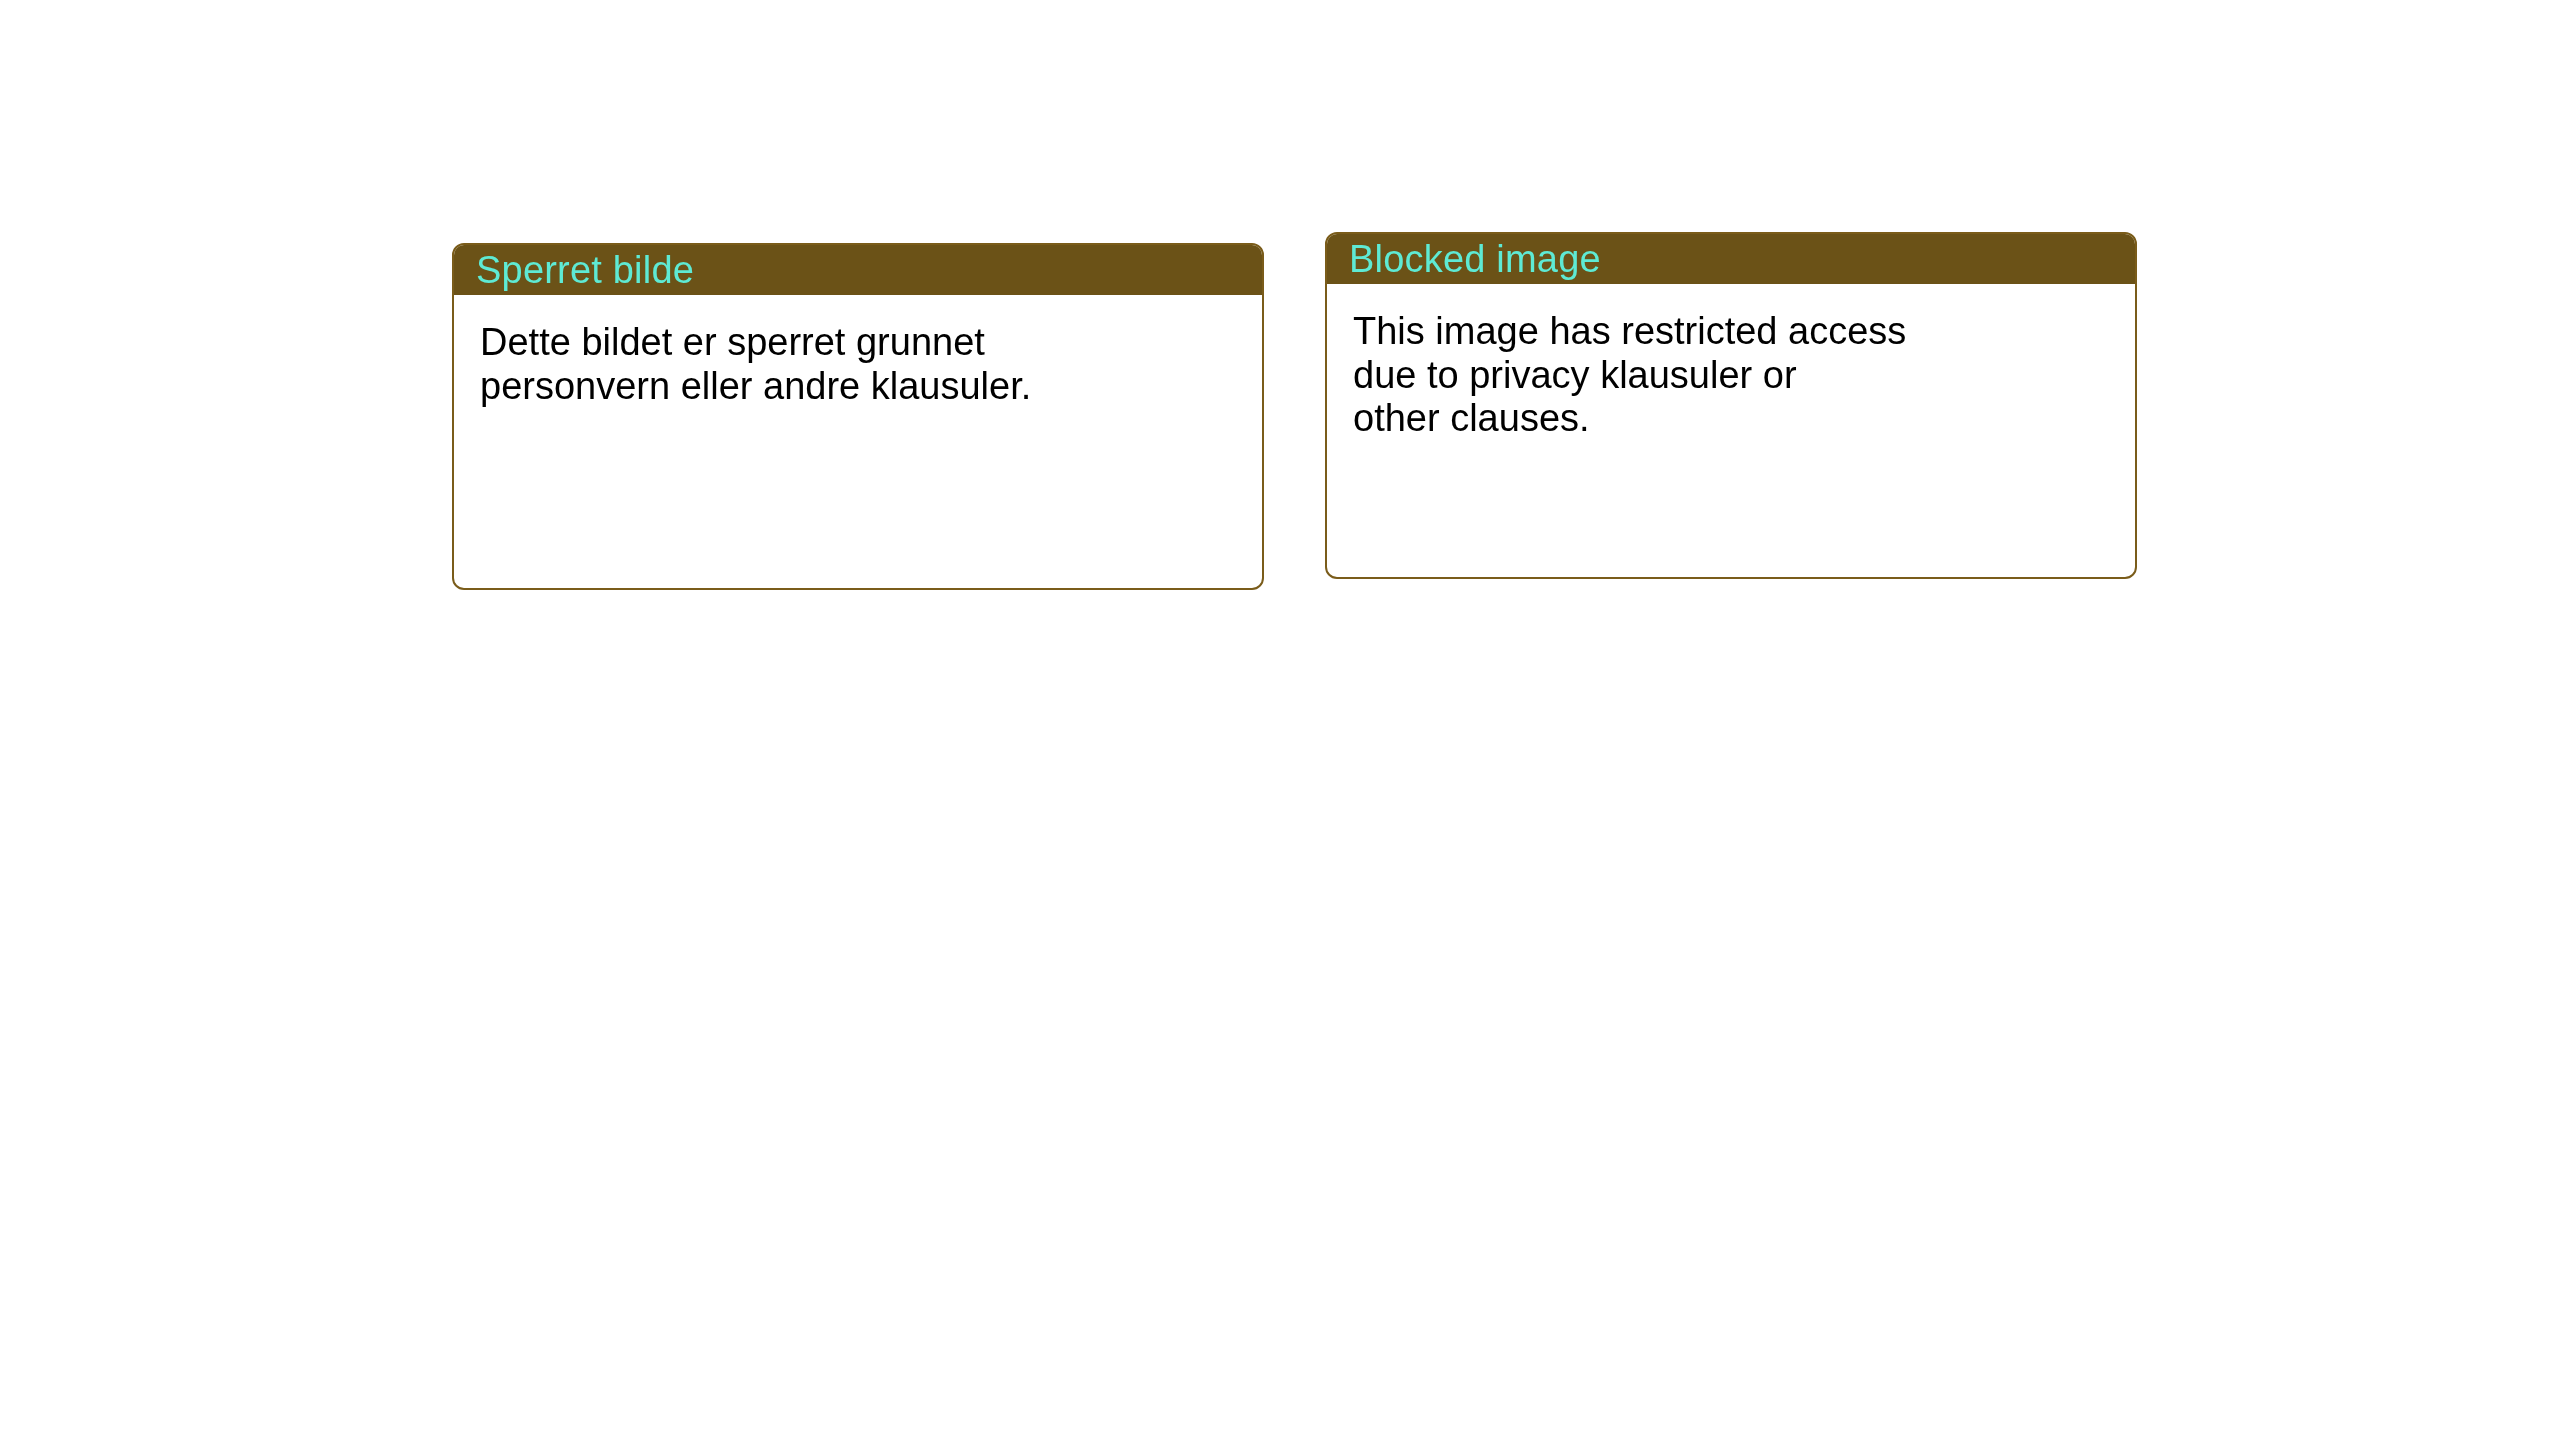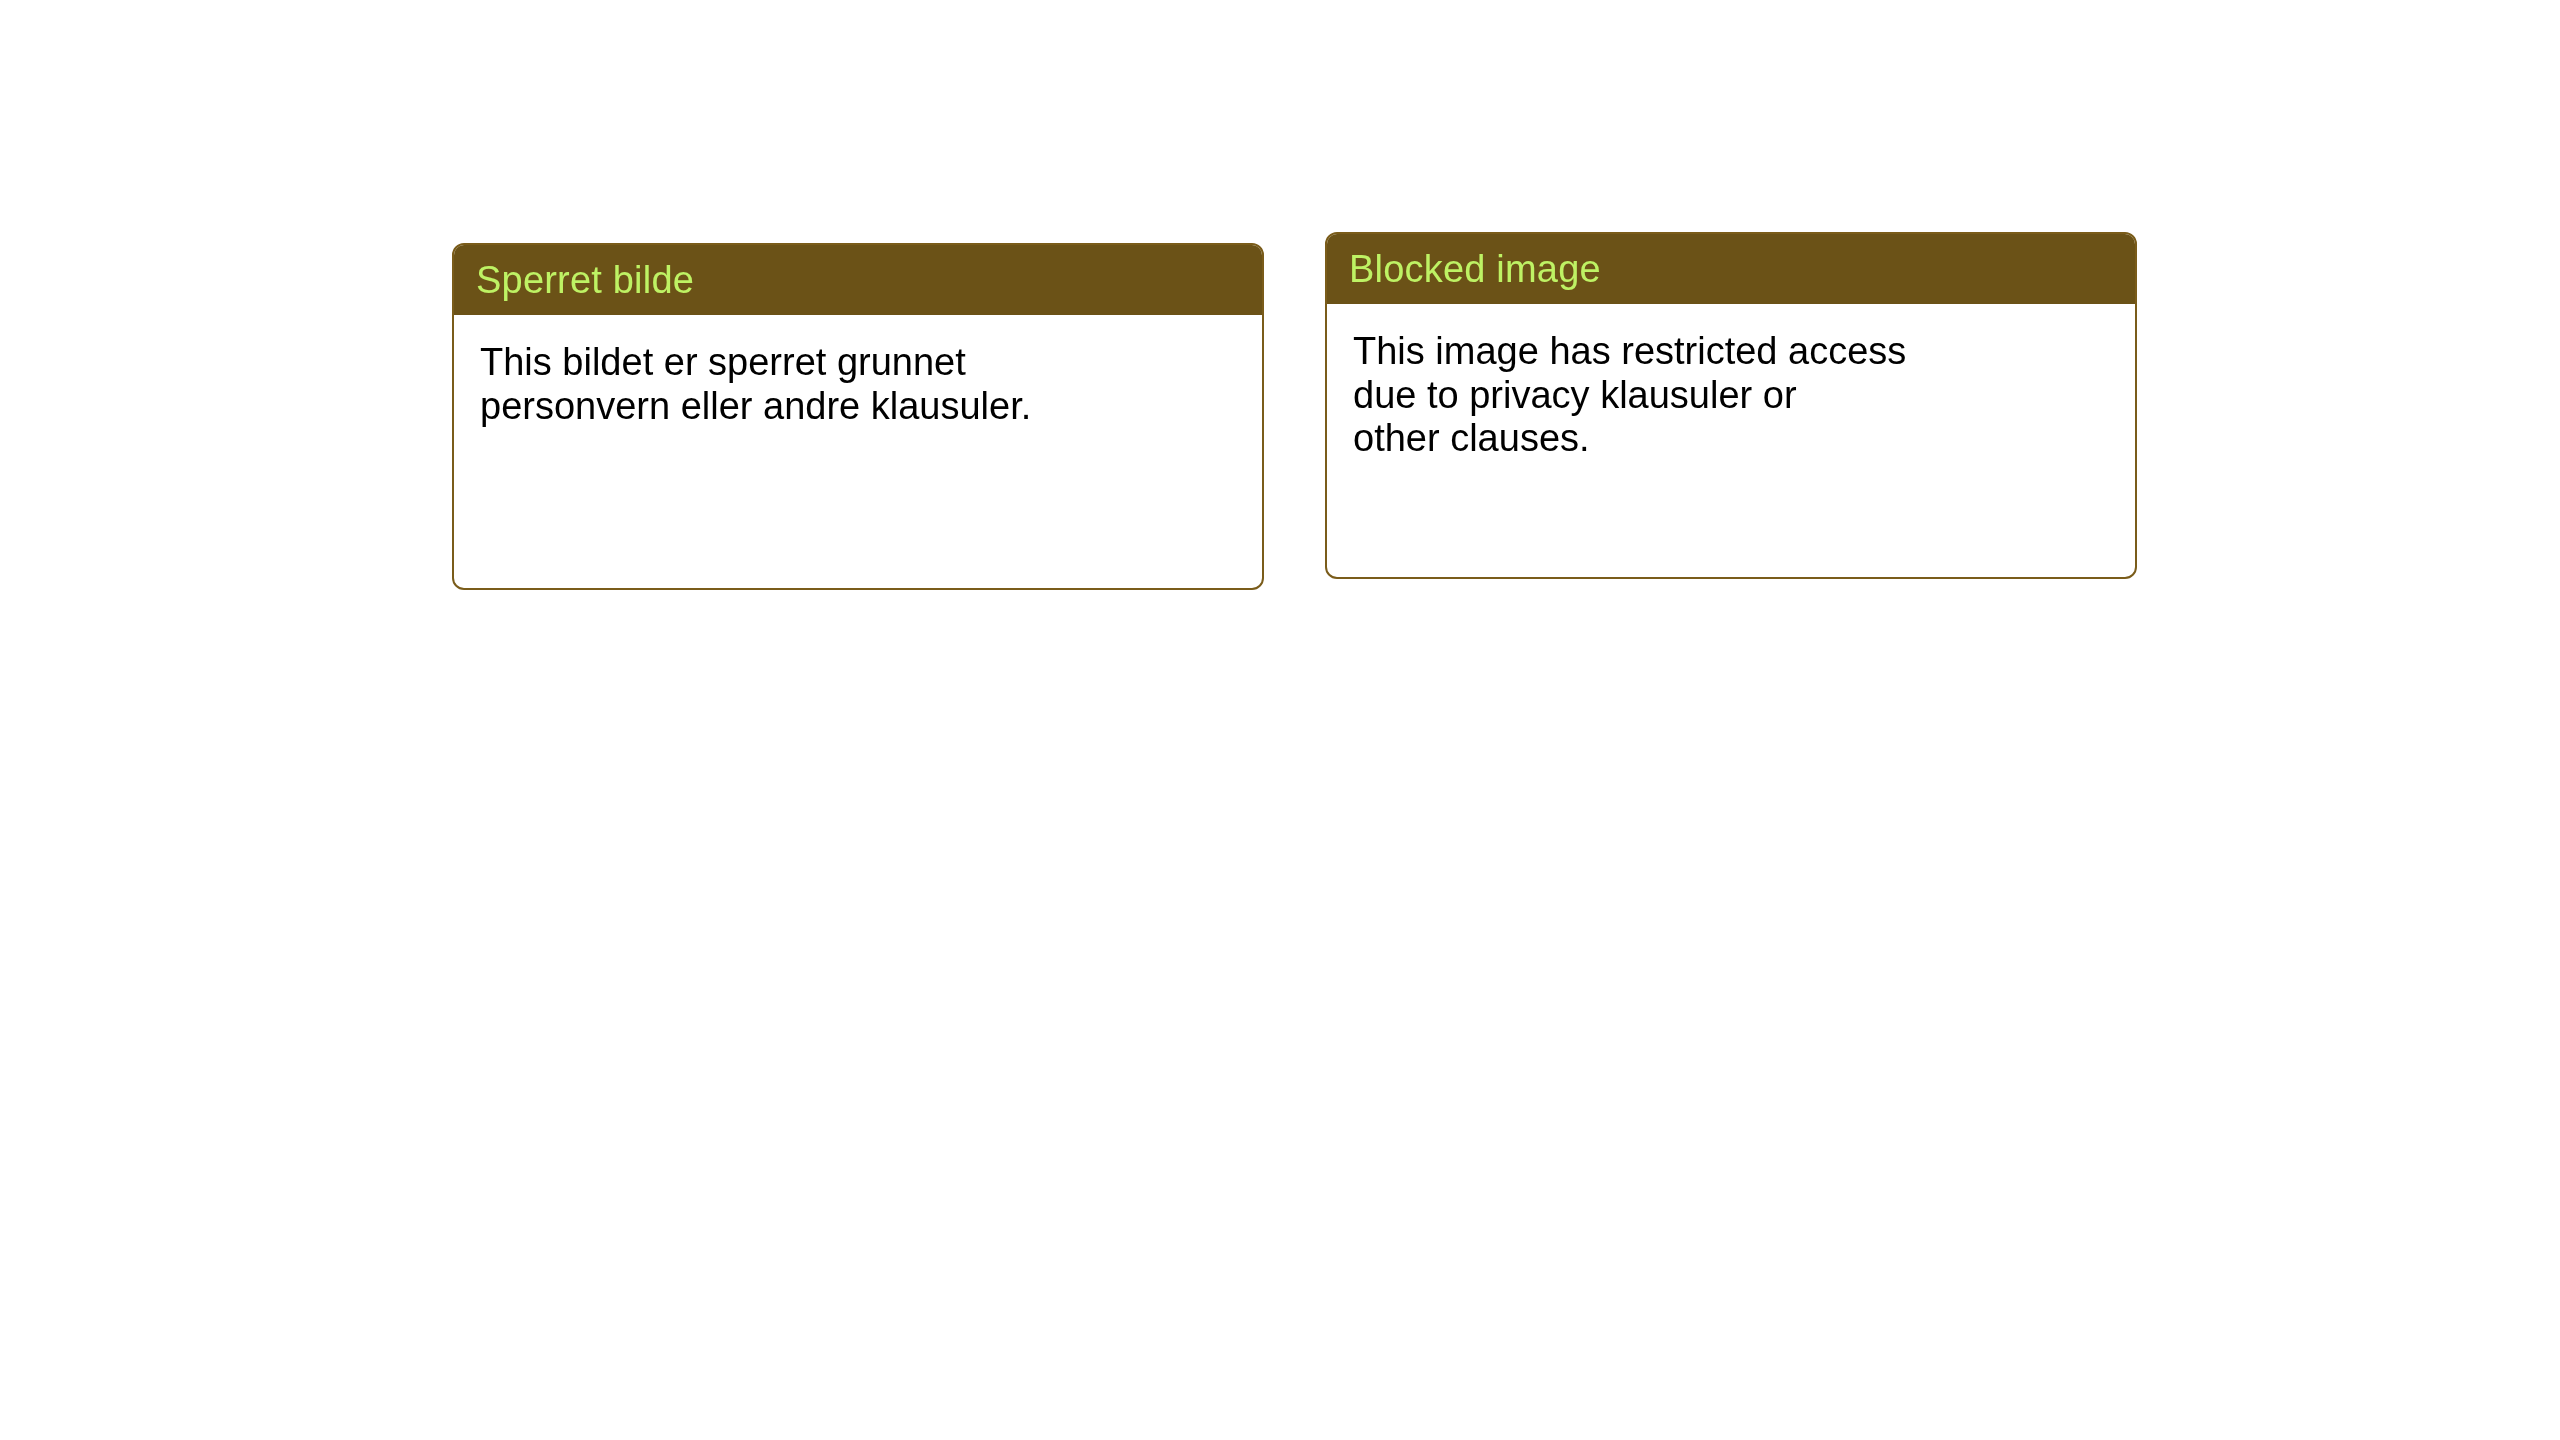--- a/index.html
+++ b/index.html
@@ -39,23 +39,23 @@
 
   .notice-card.card-en {
     left: 1325px;
     top: 232px;
     width: 812px;
     height: 347px;
   }
 
   .card-header {
     box-sizing: border-box;
-    height: 70px;
+    height: 50px;
     background: #6b5217;
-    color: #bef264;
+    color: #5eead4;
     display: flex;
     align-items: center;
     padding: 0 22px;
     font-size: 38px;
     line-height: 1;
     letter-spacing: 0.2px;
     font-weight: 400;
   }
 
   .card-body {
@@ -70,21 +70,21 @@
 </style>
 </head>
 <body>
 
 <div id="stage">
 
   <section class="notice-card card-no">
     <div class="card-header">
       <span>Sperret bilde</span>
     </div>
-    <div class="card-body">This bildet er sperret grunnet
+    <div class="card-body">Dette bildet er sperret grunnet
 personvern eller andre klausuler.</div>
   </section>
 
   <section class="notice-card card-en">
     <div class="card-header">
       <span>Blocked image</span>
     </div>
     <div class="card-body">This image has restricted access
 due to privacy klausuler or
 other clauses.</div>

